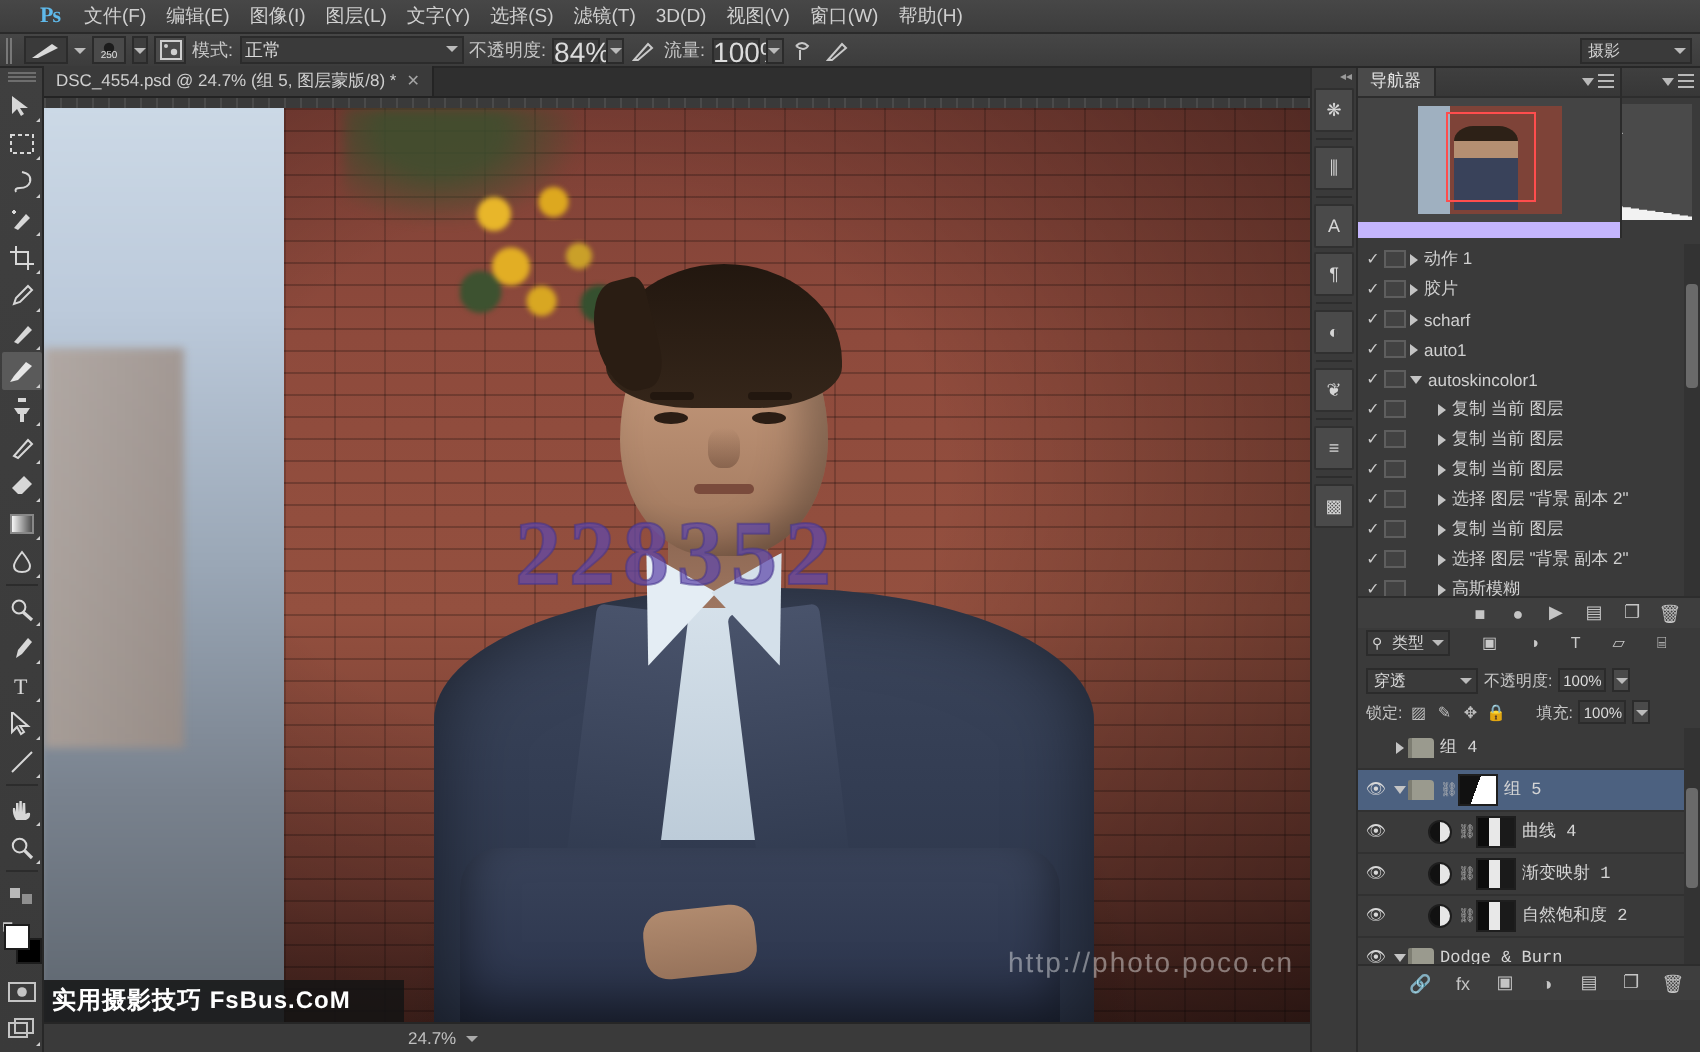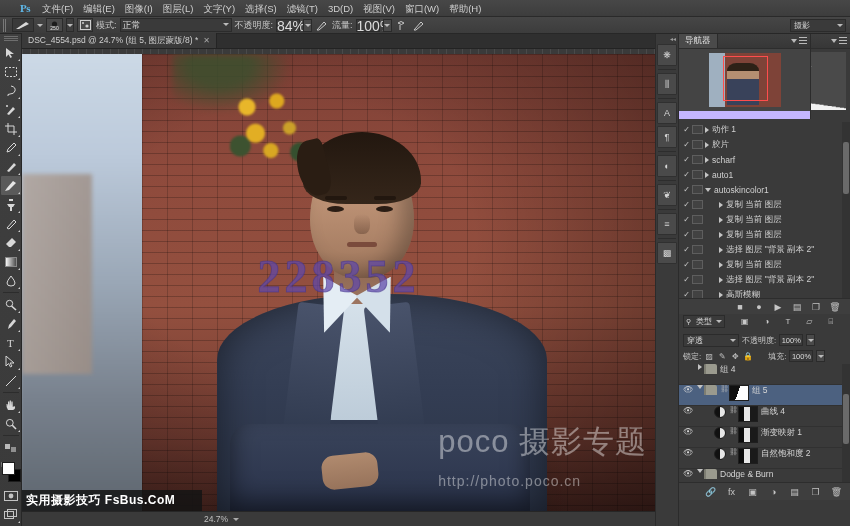--- a/index.html
+++ b/index.html
@@ -390,22 +390,22 @@
     height: 13px; width: 56px; background:#3a3a3a; border:1px solid #2b2b2b;
     font-size:8px;color:#d8d8d8; display:flex;align-items:flex-start;padding-left:3px;position:relative;
   }
   .lay-mode .sel-caret{position:absolute;right:2px;top:4px;}
   .lay-opa-num { width:24px;height:12px;background:#3a3a3a;border:1px solid #2b2b2b;
     font-size:7.5px;color:#dcdcdc;text-align:center;line-height:11px;}
   .lay-row3 { height: 16px; display:flex; align-items:center; gap:3px; padding: 0 4px; font-size:8px;color:#c6c6c6;}
   .lay-lockicon { width:10px;height:11px;display:flex;align-items:center;justify-content:center;color:#bdbdbd;font-size:8px;}
   .lay-list { height: 118px; overflow:hidden; position: relative; background:#3a3a3a; }
   .lay-row {
-    height: 21px; display:flex; align-items:flex-start; font-size:8.5px; color:#d5d5d5;
-    border-bottom: 1px solid #313131; padding-left:2px;
+    height: 21px; display:flex; align-items:center; font-size:8.5px; color:#d5d5d5;
+    border-bottom: 1px solid #313131; padding-left:2px;font-family:Liberation Mono, monospace;
   }
   .lay-row.sel { background: #4c6180; }
   .lay-eye { width:14px; text-align:center; font-size:8px; color:#d8d8d8; }
   .lay-tri { width:9px; display:flex;align-items:center;justify-content:center; }
   .tri-right { width:0;height:0;border-top:3px solid transparent;border-bottom:3px solid transparent;border-left:4px solid #c4c4c4; }
   .tri-down { width:0;height:0;border-left:3px solid transparent;border-right:3px solid transparent;border-top:4px solid #c4c4c4; }
   .lay-folder { width:13px; height:10px; background:#9a9a8e; border-radius:1px 2px 0 0; margin-right:3px;
     border-left:2px solid #7d7d72; }
   .lay-thumb { width:20px;height:16px;border:1px solid #1e1e1e;margin-right:3px; background:#888; }
   .lay-thumb.mask { background: linear-gradient(110deg,#111 0 45%,#fff 45% 100%); }
@@ -694,21 +694,20 @@
       <div class="eyebrow" style="left:352px;top:142px;"></div>
       <div class="eye" style="left:305px;top:152px;"></div>
       <div class="eye" style="left:354px;top:152px;"></div>
       <div class="man-nose"></div>
       <div class="man-mouth"></div>
       <div class="man-arms"></div>
       <div class="man-hand"></div>
 
       <div class="wm-number">228352</div>
       <div class="wm-poco">
-        <div class="p1">poco 摄影专题</div>
         <div class="p2">http://photo.poco.cn</div>
       </div>
     </div>
     <div class="wm-fsbus">实用摄影技巧 FsBus.CoM</div>
   </div>
 
   <div class="statusbar">
     <span>24.7%</span>
     <span class="status-caret"></span>
   </div>

